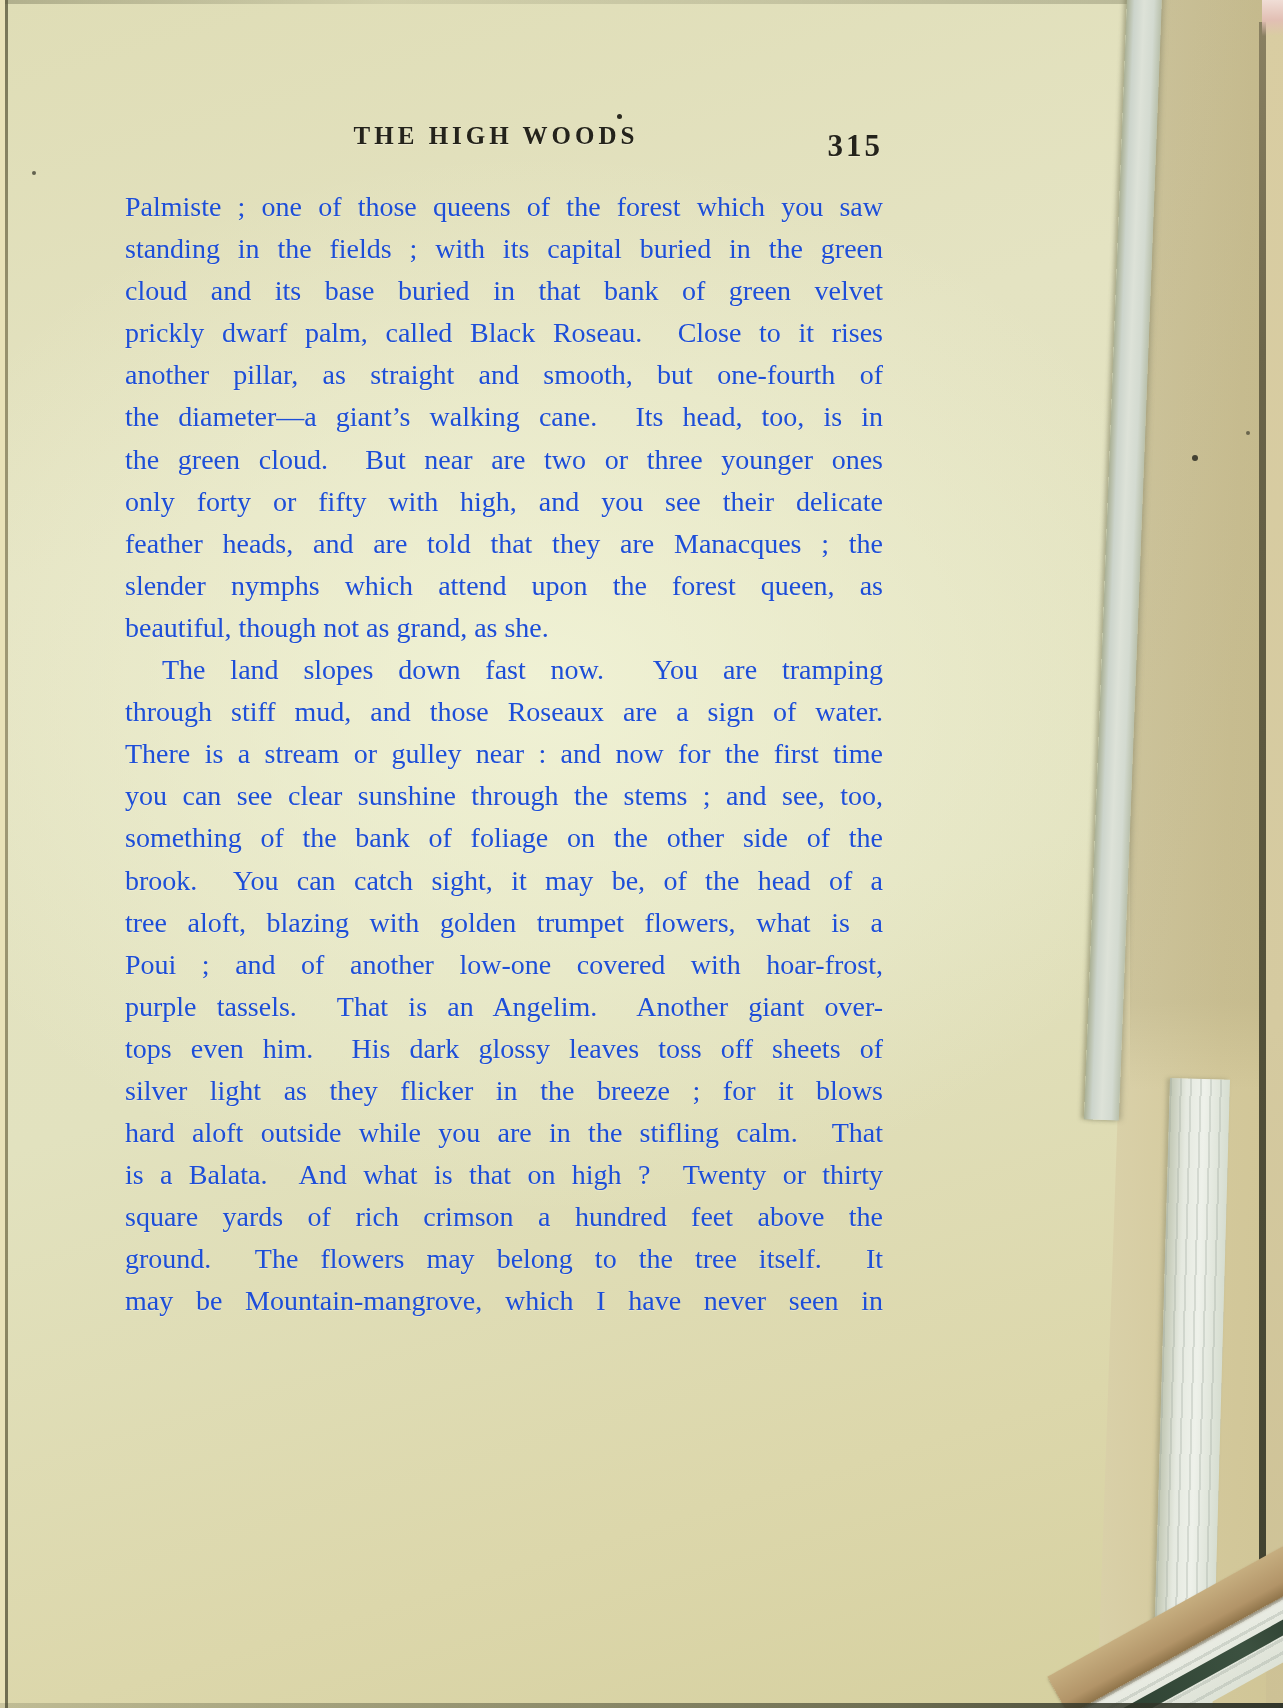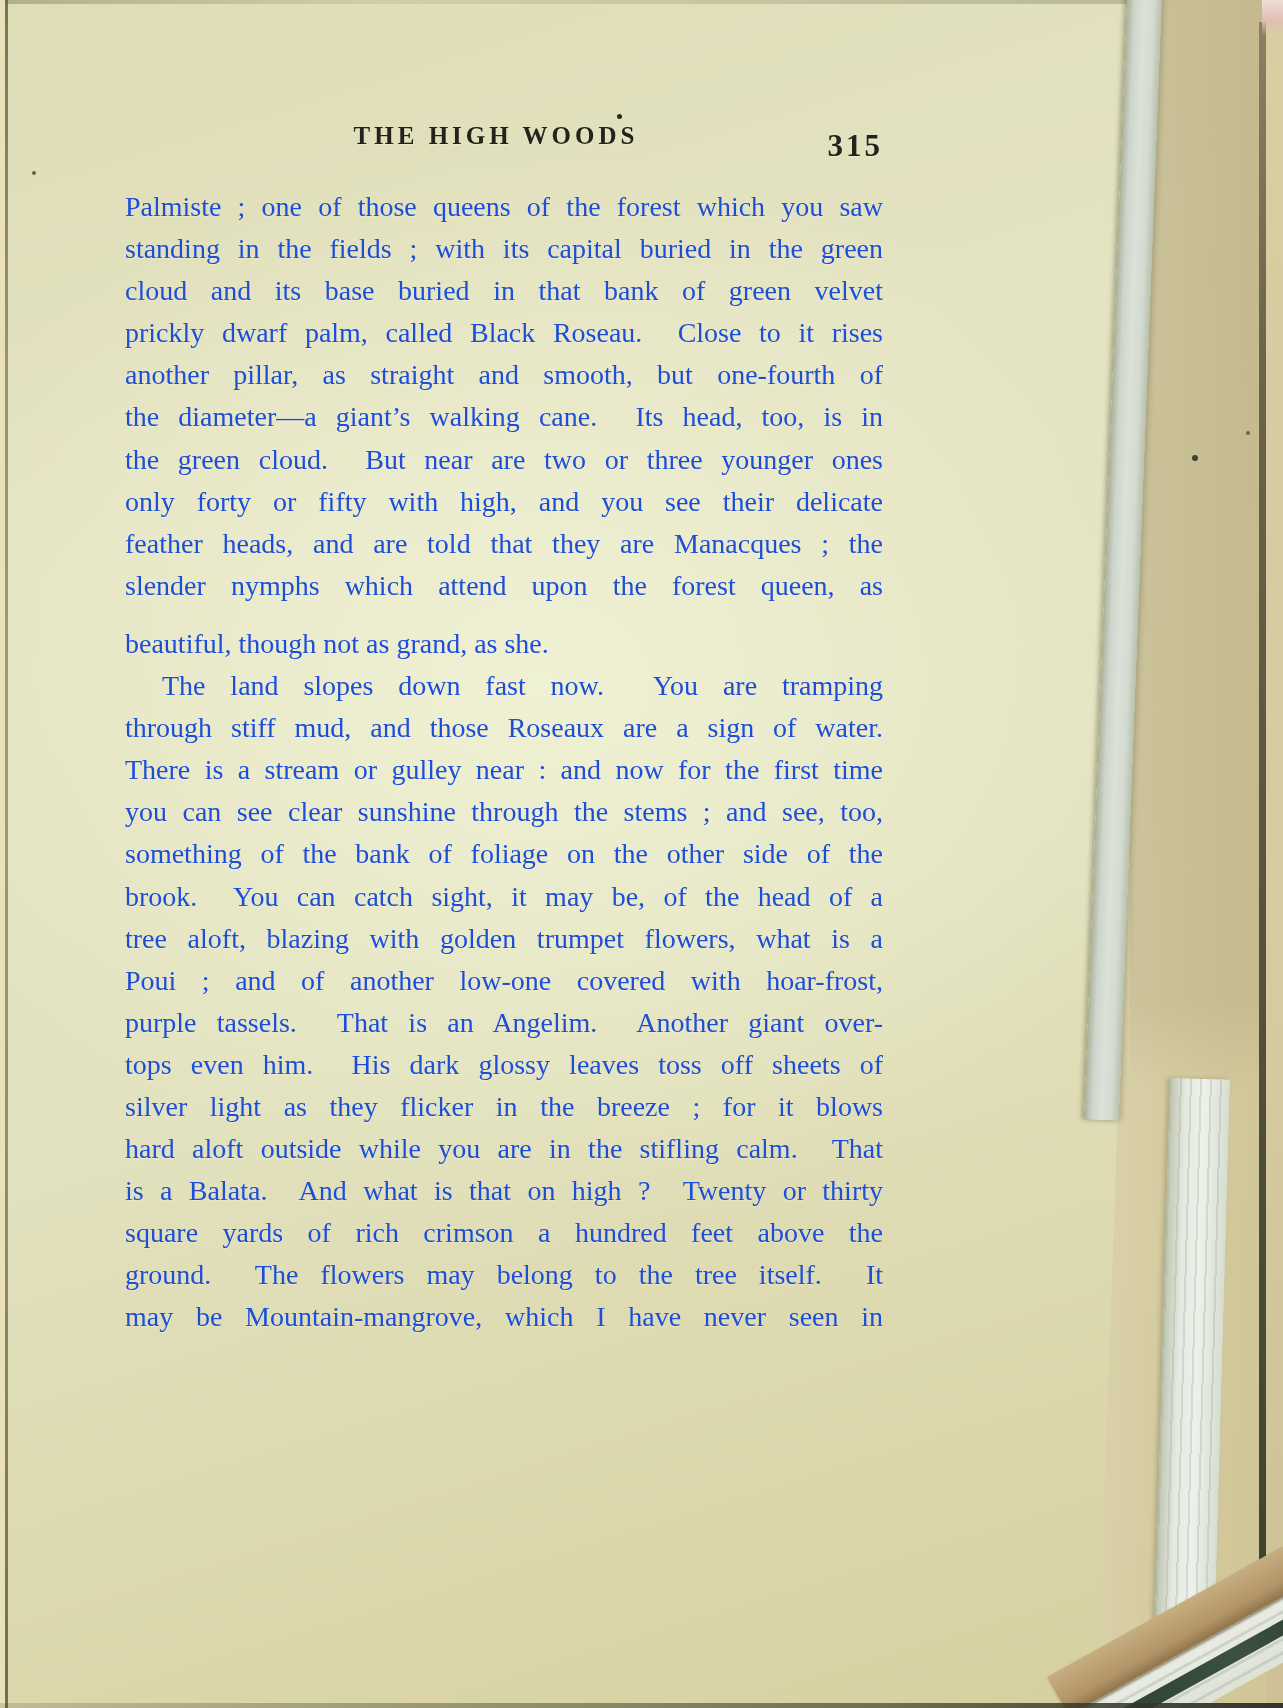--- a/index.html
+++ b/index.html
@@ -92,21 +92,21 @@
     font-size:28px;line-height:42.1px;color:#1d4ed8;
     text-shadow:0 1px 1px rgba(246,244,220,.55);
   }
   .line{
     text-align:justify;
     
     text-align-last:justify;
     white-space:normal;
     height:42.1px;overflow:hidden;
   }
-  .line.flush{text-align-last:left;margin-top:16px;}
+  .line.flush{text-align-last:left;}
   .line.indent{padding-left:37px;}
   
   .speck{position:absolute;border-radius:50%;background:#2c2c22;}
   .speck.s1{left:32px;top:171px;width:4px;height:4px;opacity:.7;}
   .speck.s2{left:1192px;top:455px;width:6px;height:6px;opacity:.85;}
   .speck.s3{left:1246px;top:431px;width:4px;height:4px;opacity:.6;}
 </style>
 </head>
 <body>
 

